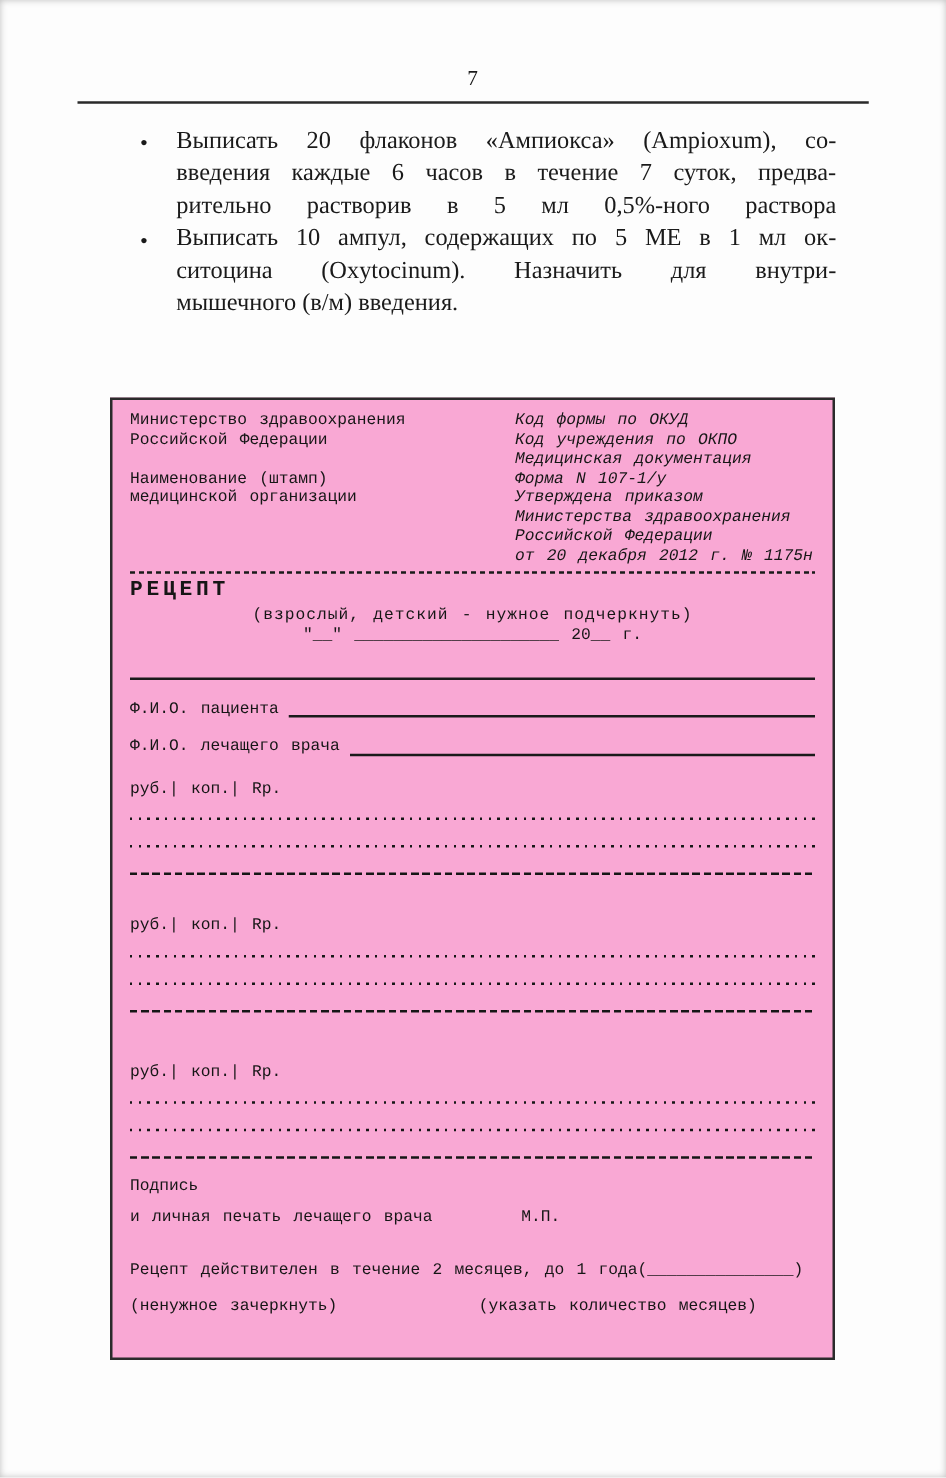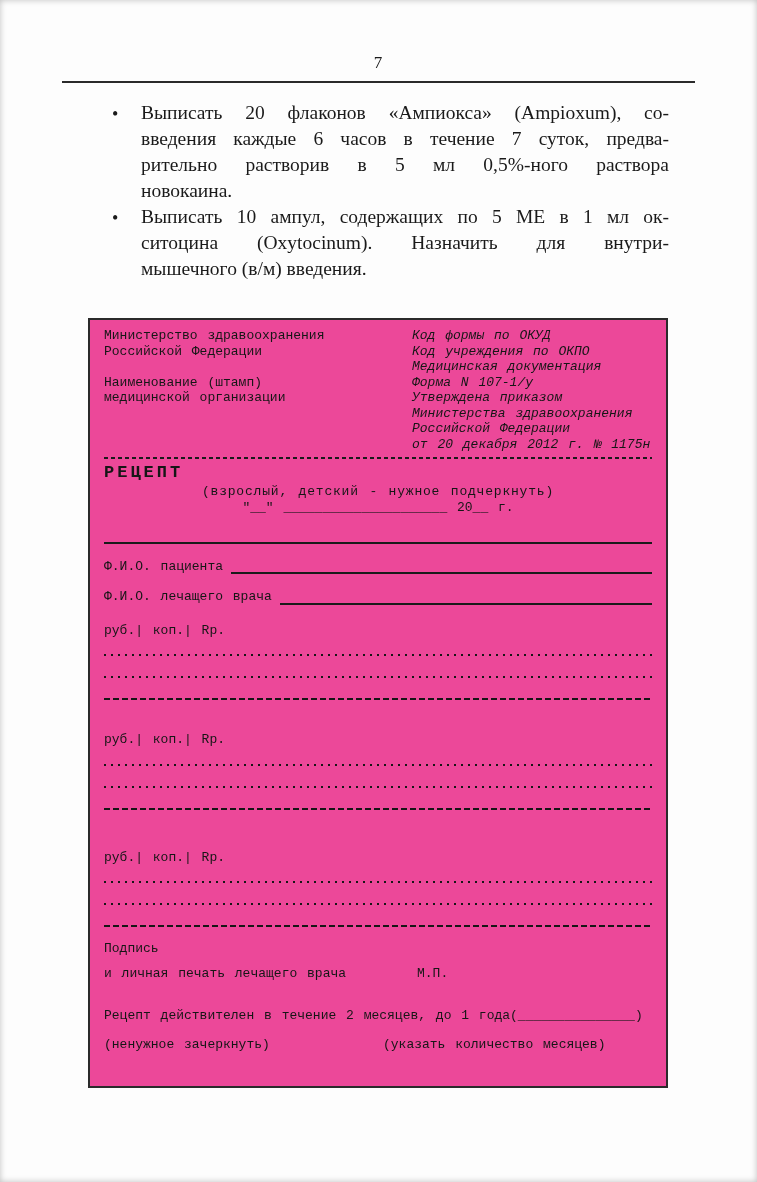--- a/index.html
+++ b/index.html
@@ -31,21 +31,21 @@
   }
   .bullet-text{flex:1;}
   .jline{text-align:justify;text-align-last:justify;}
   .lline{text-align:left;}
   
   .form{
     position:absolute;top:318px;left:88px;width:580px;height:770px;
     box-sizing:border-box;
     border:2px solid #2b2b2b;
     padding:8px 14px 0 14px;
-    background:#ec4899;
+    background:#f9a8d4;
     font-family:"Liberation Mono", monospace;
     font-size:13px;line-height:15.5px;
     word-spacing:2px;
     color:#161616;
   }
   .form-header{display:flex;}
   .hcol-left{flex:0 0 308px;}
   .hcol-right{flex:1;font-style:italic;}
   .hline{height:15.5px;white-space:pre;overflow:visible;}
   .dash-sep{
@@ -91,21 +91,20 @@
   <div class="page-number">7</div>
   <div class="top-rule"></div>
 
   <div class="bullets">
     <div class="bullet-item">
       <div class="bullet-marker">•</div>
       <div class="bullet-text">
         <div class="jline">Выписать 20 флаконов «Ампиокса» (Ampioxum), со-</div>
         <div class="jline">введения каждые 6 часов в течение 7 суток, предва-</div>
         <div class="jline">рительно растворив в 5 мл 0,5%-ного раствора</div>
-        <div class="lline">новокаина.</div>
       </div>
     </div>
     <div class="bullet-item">
       <div class="bullet-marker">•</div>
       <div class="bullet-text">
         <div class="jline">Выписать 10 ампул, содержащих по 5 МЕ в 1 мл ок-</div>
         <div class="jline">ситоцина (Oxytocinum). Назначить для внутри-</div>
         <div class="lline">мышечного (в/м) введения.</div>
       </div>
     </div>

